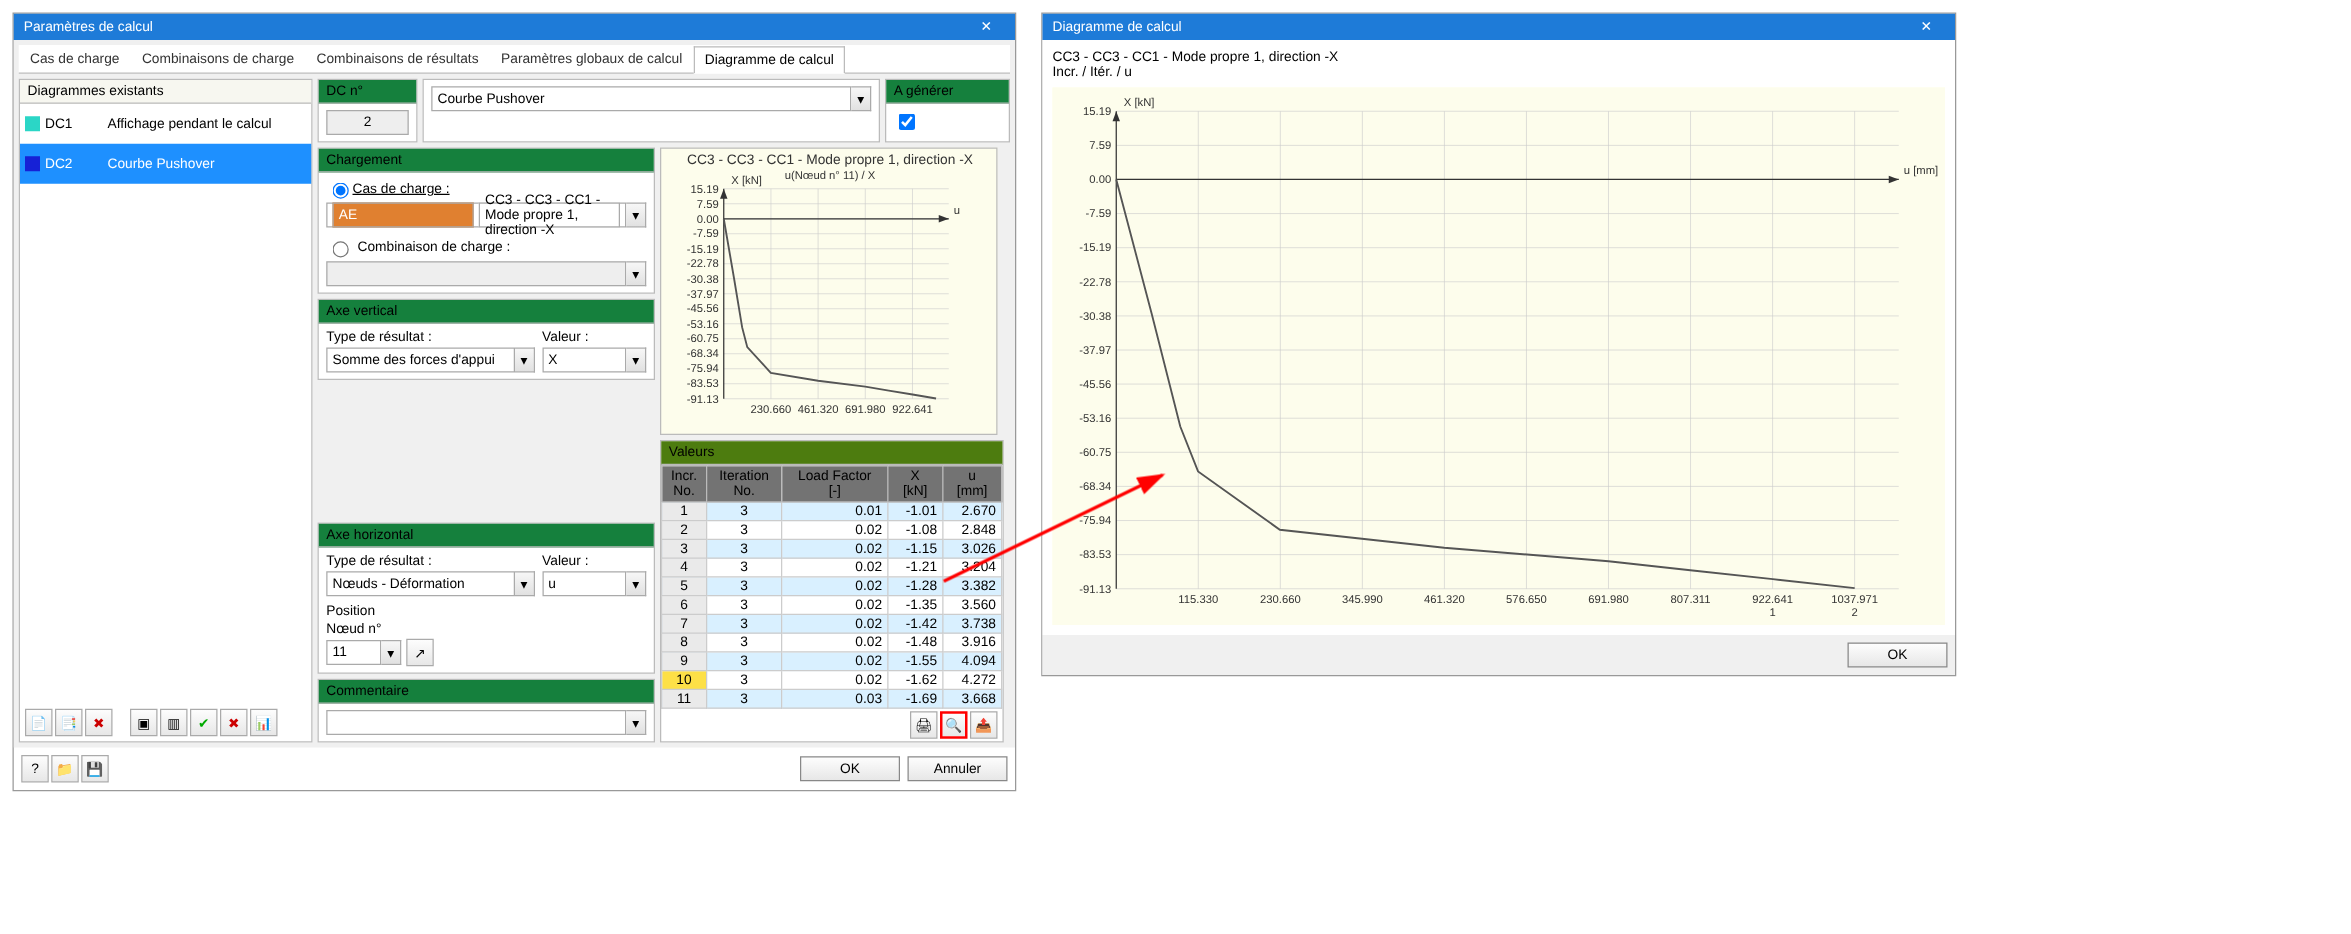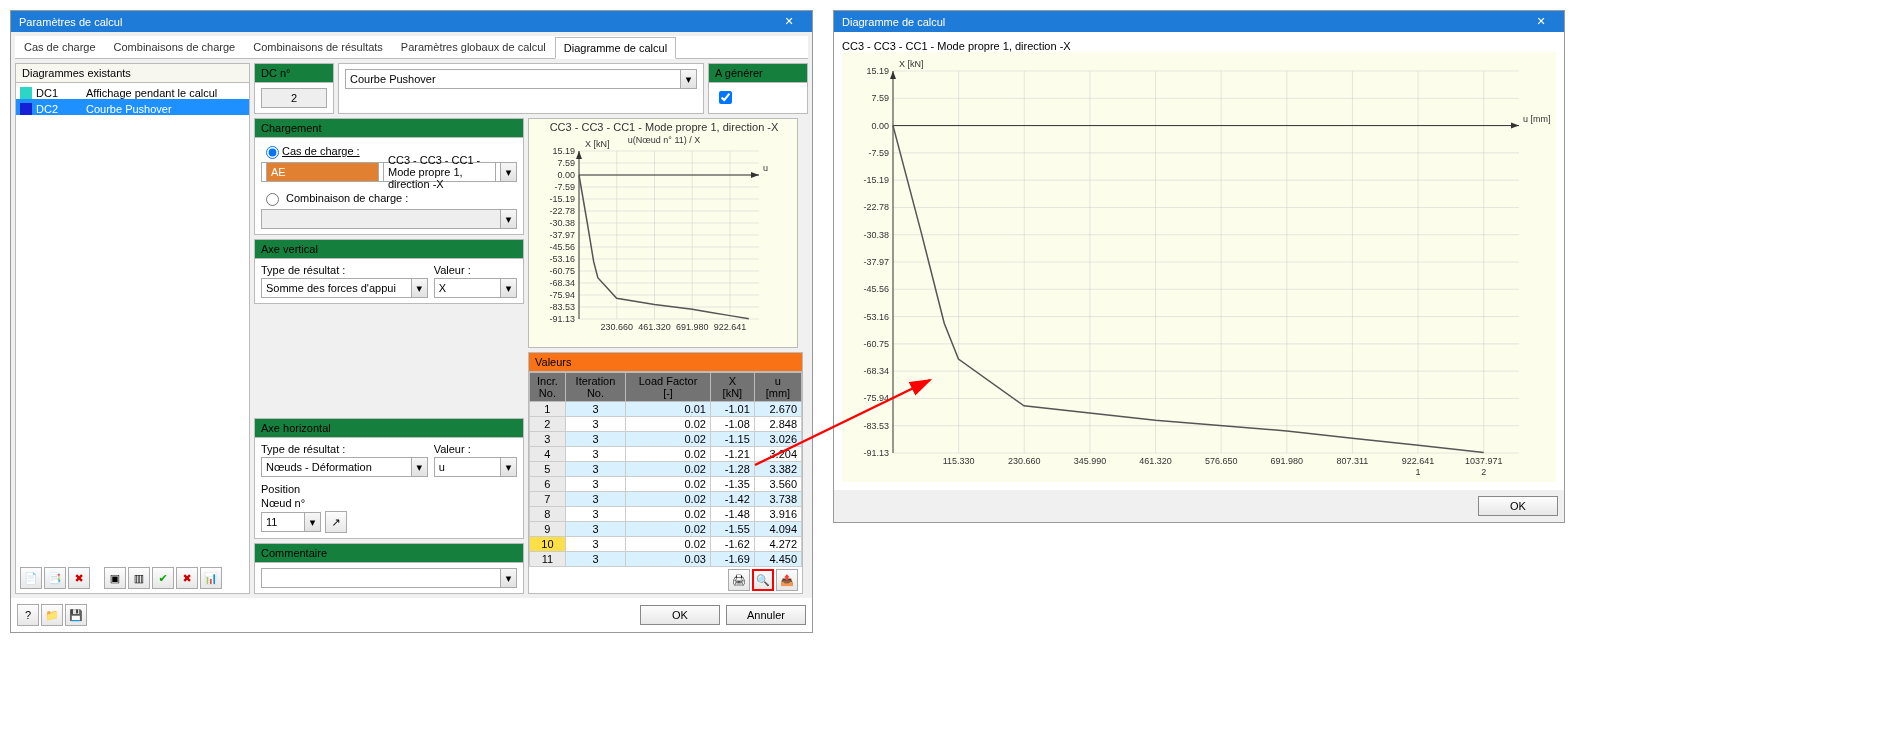--- a/index.html
+++ b/index.html
@@ -12,21 +12,21 @@
   .titlebar .x-btn { width:30px; text-align:center; cursor:pointer; }
 
   
   .dlg-main { width:803px; }
   .dlg-body { background:#f0f0f0; padding:4px; }
   .tabs { display:flex; border-bottom:1px solid #bbb; background:#fff; }
   .tab { padding:4px 8px; border:1px solid transparent; border-bottom:none; cursor:pointer; color:#333; }
   .tab.active { background:#fff; border-color:#bbb; border-bottom:1px solid #fff; position:relative; top:1px; color:#000; }
   .existing { width:235px; border:1px solid #bbb; background:#fff; display:flex; flex-direction:column; }
   .existing .hdr { background:#f7f7f0; padding:3px 6px; border-bottom:1px solid #bbb; }
-  .exist-row { display:flex; cursor:pointer; height:16px; align-items:flex-end; }
+  .exist-row { display:flex; cursor:pointer; height:32px; align-items:center; }
   .exist-row .sw { width:12px; height:12px; margin:0 4px; display:inline-block; }
   .exist-row .id { width:50px; }
   .exist-row.sel { background:#1e90ff; color:#fff; }
 
   .rcol { flex:1; display:flex; flex-direction:column; gap:4px; }
   .row2 { display:flex; gap:4px; }
   .group { border:1px solid #bbb; background:#fff; }
   .group .gtitle { padding:3px 6px; background:#15803d; border-bottom:1px solid #bbb; }
   .group .gbody { padding:5px 6px; }
   .sel-input, .txt-input { border:1px solid #aaa; background:#fff; padding:2px 4px; height:20px; }
@@ -34,21 +34,21 @@
   .combo span { flex:1; border:1px solid #aaa; background:#fff; padding:2px 4px; height:20px; display:flex; align-items:center; }
   .combo .arrow { width:16px; height:20px; border:1px solid #aaa; border-left:none; display:flex; align-items:center; justify-content:center; background:linear-gradient(#f7f7f7,#e1e1e1); }
   .lbl { margin-bottom:2px; display:block; }
 
   .midrow { display:flex; gap:4px; }
   .midleft { width:270px; display:flex; flex-direction:column; gap:4px; }
 
   .small-chart { width:270px; height:230px; background:#fdfdec; border:1px solid #bbb; position:relative; }
 
   .values { width:275px; border:1px solid #bbb; background:#fff; display:flex; flex-direction:column; }
-  .values .gtitle { padding:3px 6px; background:#f97316; border-bottom:1px solid #bbb; }
+  .values .gtitle { padding:3px 6px; background:#4d7c0f; border-bottom:1px solid #bbb; }
   .values table { border-collapse:collapse; width:100%; }
   .values th { background:#737373; border:1px solid #bbb; padding:2px 3px; font-weight:normal; }
   .values td { border:1px solid #ccc; padding:1px 4px; text-align:right; }
   .values td.c { text-align:center; }
   .values tr.odd { background:#d9f0ff; }
   .values tr.even { background:#fff; }
 
   .btnbar { display:flex; gap:2px; padding:4px 0; }
   .iconbtn { width:22px; height:22px; border:1px solid #aaa; background:linear-gradient(#fdfdfd,#e7e7e7); display:flex; align-items:center; justify-content:center; cursor:pointer; }
   .iconbtn.hl { border:2px solid red; }
@@ -370,21 +370,21 @@
                           <td class="c">3</td>
                           <td>0.02</td>
                           <td>-1.62</td>
                           <td>4.272</td>
                         </tr>
                         <tr class="odd">
                           <td class="c" style="background:#eaeaea;">11</td>
                           <td class="c">3</td>
                           <td>0.03</td>
                           <td>-1.69</td>
-                          <td>4.450</td>
+                          <td>3.668</td>
                         </tr>
                         <tr class="even">
                           <td class="c" style="background:#eaeaea;">12</td>
                           <td class="c">3</td>
                           <td>0.03</td>
                           <td>-1.75</td>
                           <td>4.628</td>
                         </tr>
                       </tbody>
                     </table>
@@ -413,20 +413,21 @@
   </div>
 </div>
 
 <div class="dlg dlg-chart" style="position:relative;">
   <div class="titlebar">
     <span>Diagramme de calcul</span>
     <span class="x-btn">✕</span>
   </div>
   <div class="chart-area">
     <div style="font-size:11px;">CC3 - CC3 - CC1 - Mode propre 1, direction -X</div>
+    <div style="font-size:11px; margin-bottom:6px;">Incr. / Itér. / u</div>
     <div class="big-chart">
       <svg id="big-svg" width="716" height="430">
             <line class="grid" x1="115.63325454545455" y1="18" x2="115.63325454545455" y2="400"></line>
             <line class="grid" x1="181.2665090909091" y1="18" x2="181.2665090909091" y2="400"></line>
             <line class="grid" x1="246.89976363636364" y1="18" x2="246.89976363636364" y2="400"></line>
             <line class="grid" x1="312.5330181818182" y1="18" x2="312.5330181818182" y2="400"></line>
             <line class="grid" x1="378.16627272727266" y1="18" x2="378.16627272727266" y2="400"></line>
             <line class="grid" x1="443.7995272727273" y1="18" x2="443.7995272727273" y2="400"></line>
             <line class="grid" x1="509.4333509090909" y1="18" x2="509.4333509090909" y2="400"></line>
             <line class="grid" x1="575.0666054545454" y1="18" x2="575.0666054545454" y2="400"></line>

